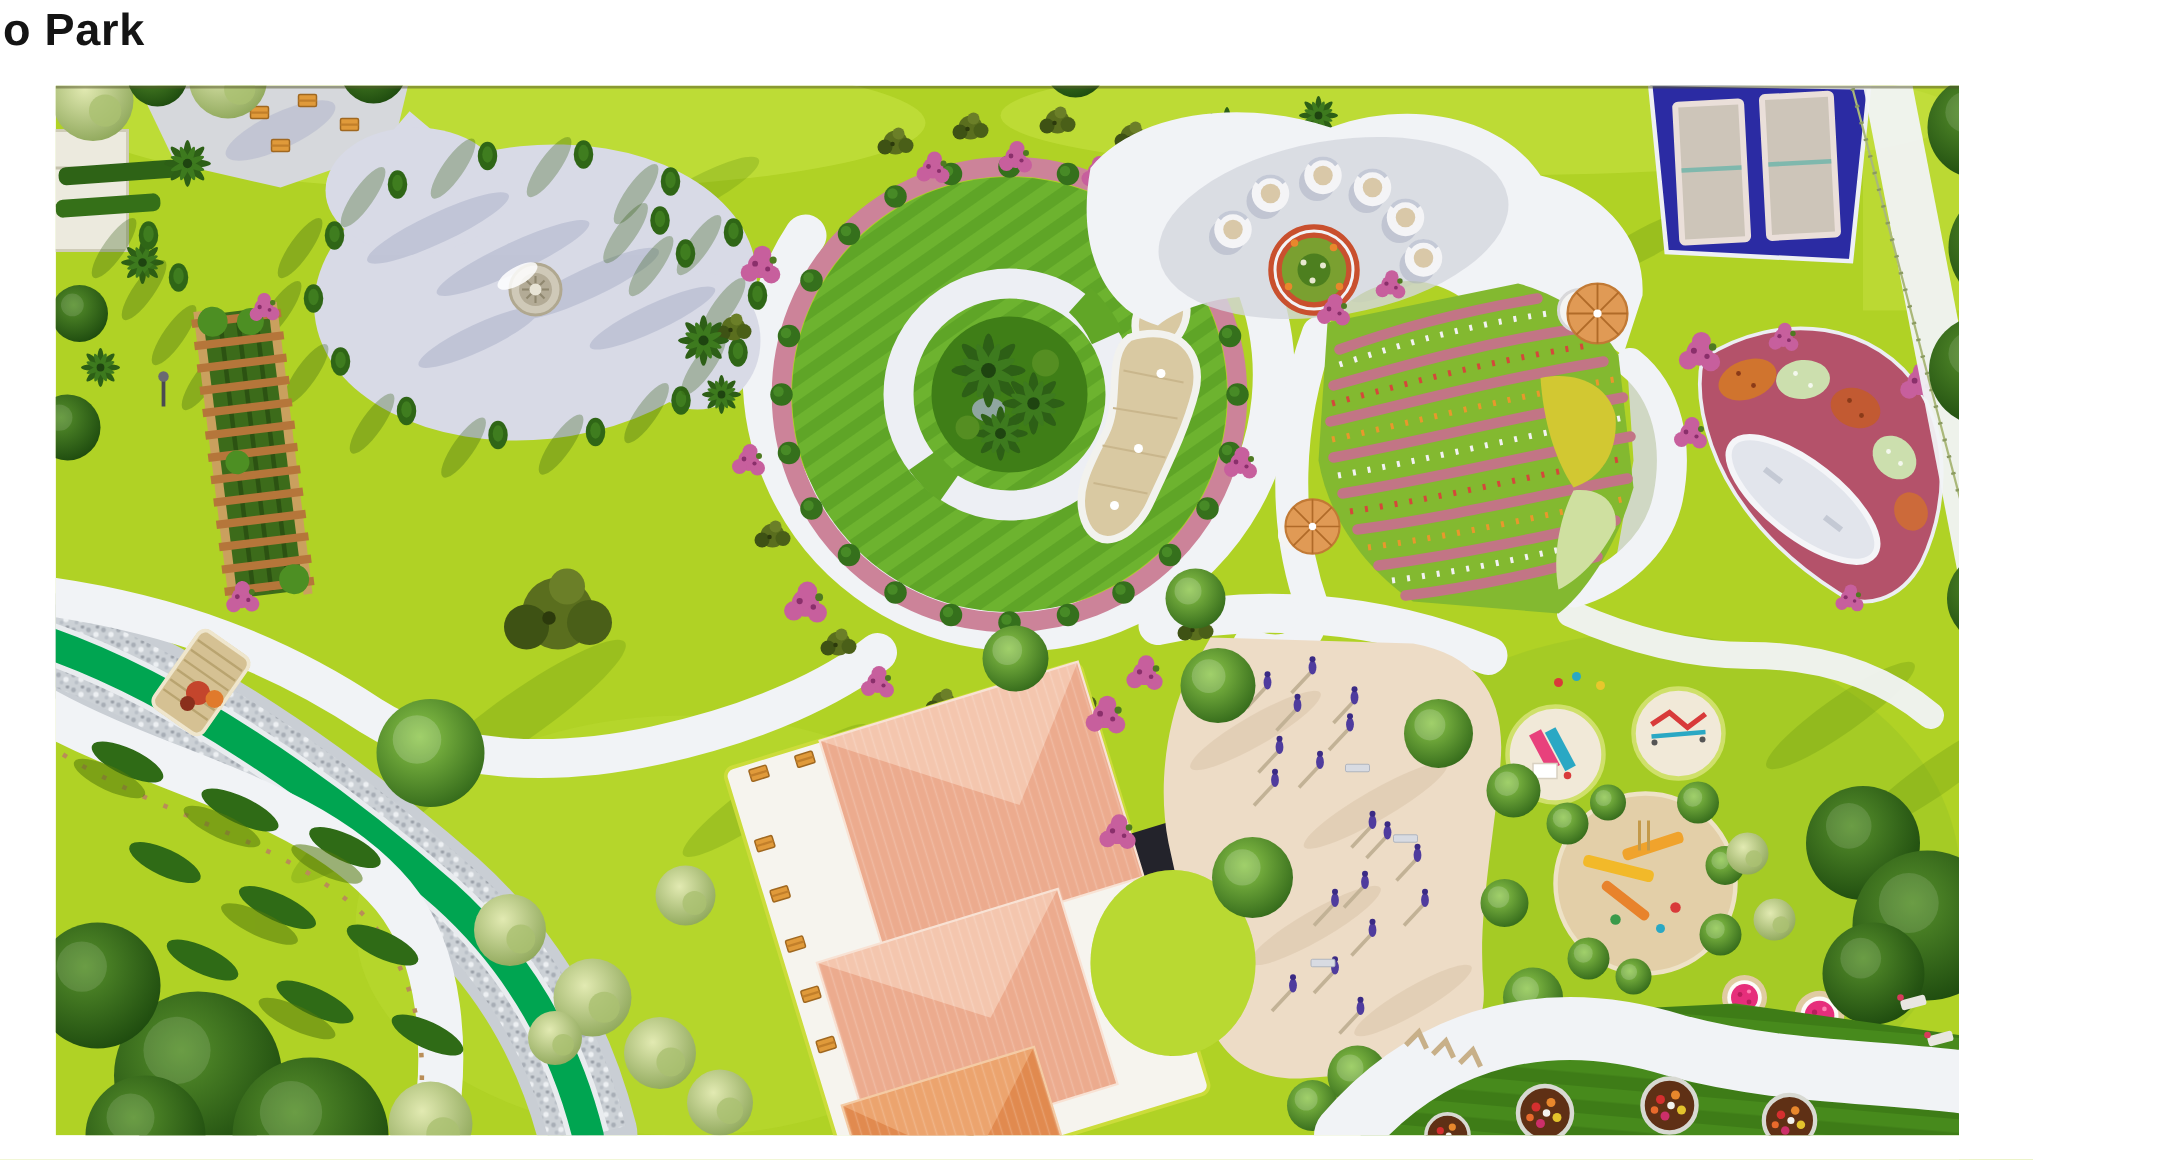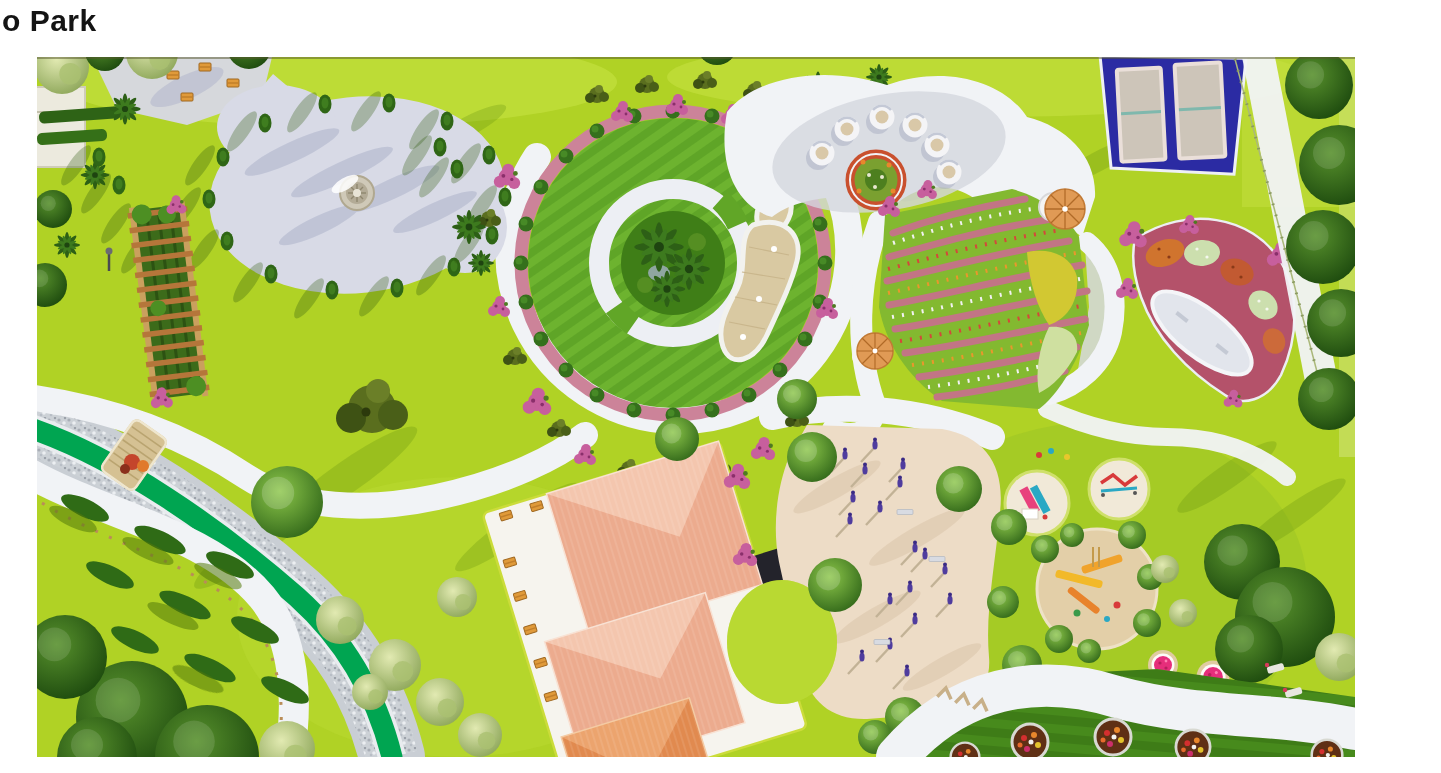--- a/index.html
+++ b/index.html
@@ -1,16 +1,16 @@
 <!DOCTYPE html>
 <html style="--title_color: #141414; --grass_base: #b0d225; --grass_light: #c9e345; --grass_dark: #3e7c17; --lawn_circle: #61a627; --lawn_stripe: #6fb42f; --path_white: #f1f3f6; --plaza_pale: #d8dae6; --plaza_beige: #eddcc6; --canal_green: #00a551; --pebble_gray: #c9ced4; --bridge_tan: #d5c193; --pergola_brown: #b5763a; --roof_salmon: #ecab8e; --roof_salmon_light: #f4c6ae; --roof_orange: #e18a4f; --terrace_white: #f6f4ee; --table_orange: #e09a3a; --court_blue: #2b2ba3; --court_surface: #cdc5b9; --court_frame: #eadfd9; --flower_row_pink: #c27585; --circle_border_pink: #cc8399; --bougainvillea_pink: #c75f9d; --flower_orange: #d0742e; --hot_pink: #e62e7b; --sand_tan: #e3cfa8; --play_yellow: #f2b929; --play_pink: #e8417c; --play_teal: #2aa8c4; --person_purple: #4f3c9e; --tree_dark: #2f661c; --tree_light: #7cc044; --sage_green: #9cb96c; --umbrella_orange: #e09a55; --fountain_stone: #cfc9b8;"><head>
 <meta charset="utf-8">
 <style>
   html,body{margin:0;padding:0;background:#ffffff;}
-  .page{position:relative;width:1441px;height:773px;background:#fff;overflow:hidden;
+  .page{position:relative;width:1306px;height:773px;background:#fff;overflow:hidden;
         font-family:"Liberation Sans", sans-serif;}
   .page-title{position:absolute;left:2px;top:4px;margin:0;font-size:30px;font-weight:700;
         color:var(--title_color,#141414);letter-spacing:.5px;white-space:nowrap;}
   .park-figure{position:absolute;left:37px;top:57px;width:1318px;height:700px;overflow:hidden;}
   svg{display:block}
   
   .grassBase{fill:var(--grass_base,#b0d225)}
   .pathS{stroke:var(--path_white,#f1f3f6);fill:none;stroke-linecap:round}
   .pathF{fill:var(--path_white,#f1f3f6)}
   .waterS{stroke:var(--canal_green,#00a551);fill:none;stroke-linecap:round}

